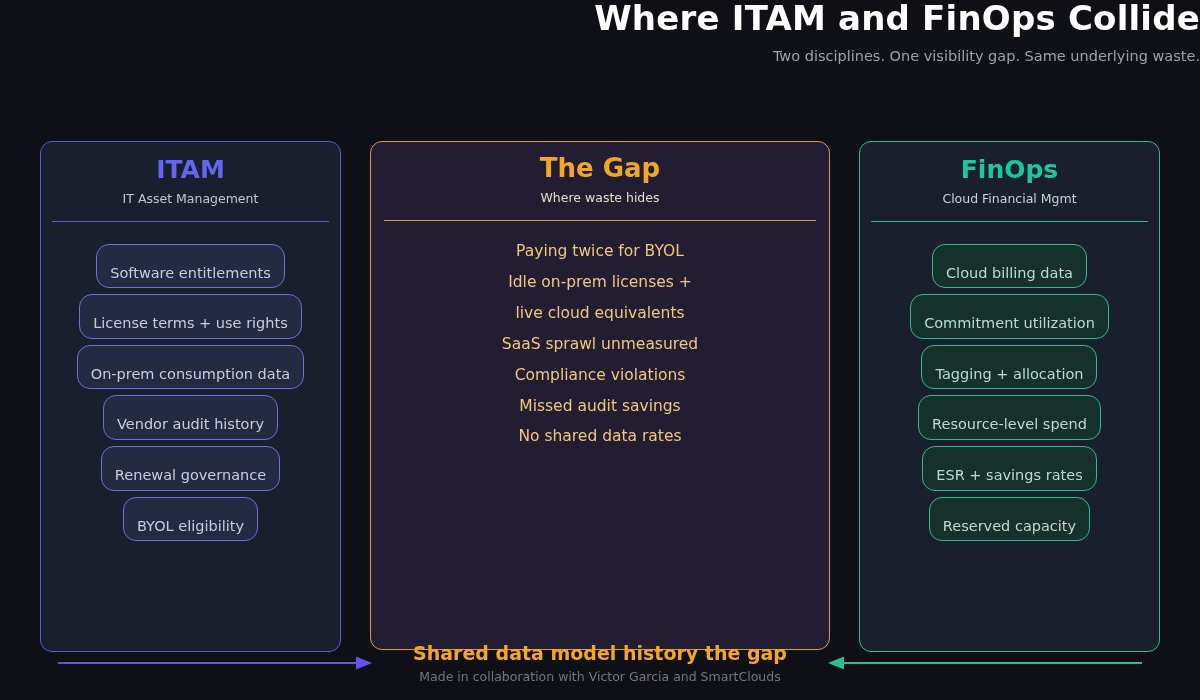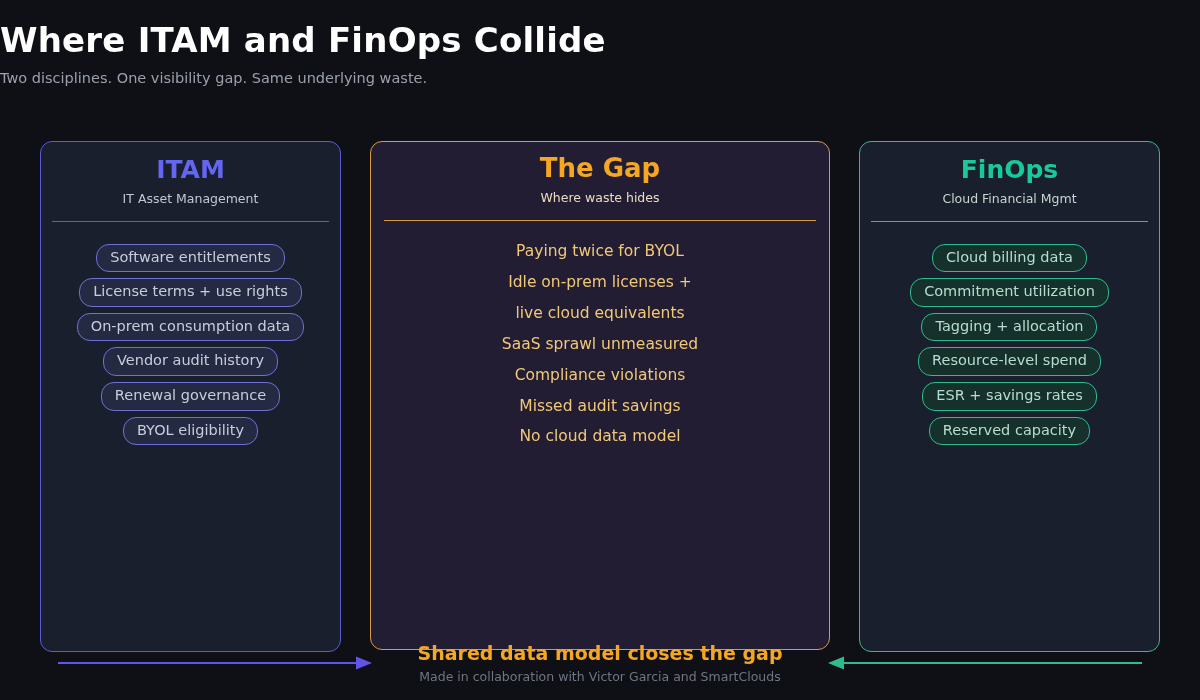--- a/index.html
+++ b/index.html
@@ -7,21 +7,21 @@
   body {
     width: 1200px;
     height: 700px;
     background: #0e1016;
     font-family: "DejaVu Sans", sans-serif;
     overflow: hidden;
     position: relative;
   }
 
   
-  .header { text-align: left; padding-top: 22px; }
+  .header { text-align: right; }
   .header-title {
     font-size: 34px;
     font-weight: bold;
     color: #ffffff;
     letter-spacing: 0.2px;
     line-height: 1.1;
   }
   .header-subtitle {
     font-size: 14.5px;
     color: #9aa0ae;
@@ -97,21 +97,21 @@
   
   .chip-list {
     display: flex;
     flex-direction: column;
     align-items: center;
     gap: 6px;
   }
   .chip {
     border-radius: 13px;
     border: 1.3px solid;
-    padding: 3px 13px 4px 13px;
+    padding: 19px 13px 4px 13px;
     font-size: 14.5px;
     line-height: 1.35;
     white-space: nowrap;
   }
   .chip-itam {
     border-color: #6f6fd8;
     background: #242a42;
     color: #c9ccdb;
   }
   .chip-finops {
@@ -197,21 +197,21 @@
     <div class="panel-title title-gap">The Gap</div>
     <div class="panel-subtitle sub-gap">Where waste hides</div>
     <div class="divider div-gap"></div>
     <div class="gap-list">
       <div class="gap-item">Paying twice for BYOL</div>
       <div class="gap-item">Idle on-prem licenses +</div>
       <div class="gap-item">live cloud equivalents</div>
       <div class="gap-item">SaaS sprawl unmeasured</div>
       <div class="gap-item">Compliance violations</div>
       <div class="gap-item">Missed audit savings</div>
-      <div class="gap-item">No cloud data model</div>
+      <div class="gap-item">No shared data rates</div>
     </div>
   </div>
 
   <div class="panel panel-side panel-finops">
     <div class="panel-title title-finops">FinOps</div>
     <div class="panel-subtitle sub-finops">Cloud Financial Mgmt</div>
     <div class="divider div-finops"></div>
     <div class="chip-list">
       <div class="chip chip-finops">Cloud billing data</div>
       <div class="chip chip-finops">Commitment utilization</div>
@@ -235,18 +235,18 @@
 
   <div class="arrow-right-wrap">
     <svg class="arrow-svg" width="315" height="16" viewBox="0 0 315 16">
       <line x1="17" y1="8" x2="315" y2="8" stroke="#2dbd8c" stroke-width="2.2"></line>
       <polygon points="17,1.5 1,8 17,14.5" fill="#2dbd8c"></polygon>
     </svg>
   </div>
 
   <div class="footer-row">
     <div class="footer-center">
-      <div class="footer-headline">Shared data model closes the gap</div>
+      <div class="footer-headline">Shared data model history the gap</div>
       <div class="footer-credit">Made in collaboration with Victor Garcia and SmartClouds</div>
     </div>
   </div>
 
 </div>
 
 </body></html>

